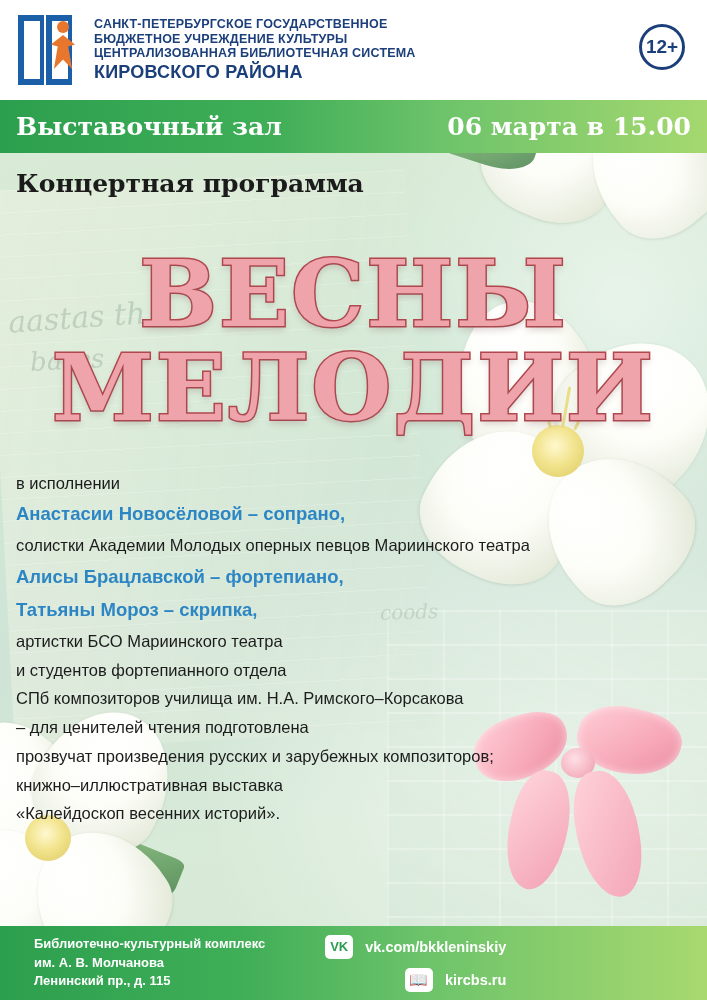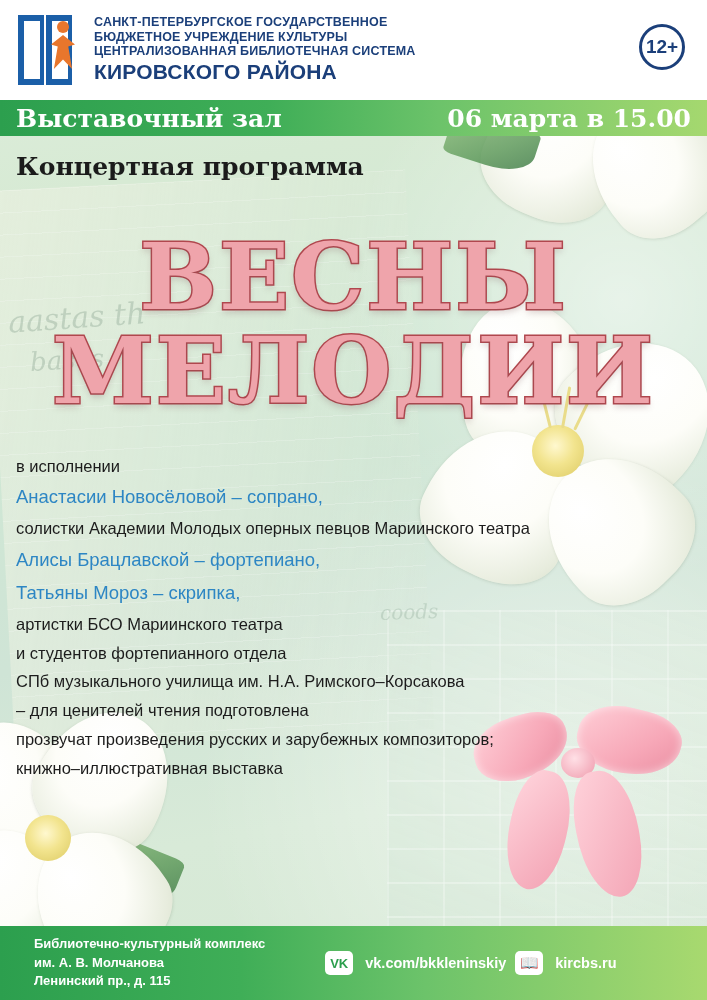--- a/index.html
+++ b/index.html
@@ -127,35 +127,35 @@
     clip-path: polygon(50% 0%, 100% 28%, 72% 34%, 88% 100%, 50% 72%, 12% 100%, 28% 34%, 0% 28%);
   }
   .org {
     margin-left: 10px;
     line-height: 1.18;
   }
   .org .l1, .org .l2, .org .l3 {
     font-size: 12.5px; font-weight: 700; color: #1b3f7a; letter-spacing: .2px;
   }
   .org .l4 {
-    font-size: 21px; font-weight: 700; color: #1b3f7a; letter-spacing: .2px; margin-top: 1px;
+    font-size: 18px; font-weight: 700; color: #1b3f7a; letter-spacing: .2px; margin-top: 1px;
   }
   .age-badge {
     position: absolute; right: 22px; top: 24px;
     width: 46px; height: 46px; border-radius: 50%;
     border: 3px solid #1b3f7a; color: #1b3f7a;
     display: flex; align-items: center; justify-content: center;
     font-size: 19px; font-weight: 700;
     background: rgba(255,255,255,.9);
   }
 
   
   .band {
     position: relative; z-index: 5;
-    height: 36px; width: 100%;
+    height: 53px; width: 100%;
     background: linear-gradient(to right, #2c9f4e 0%, #3fae57 38%, #6cc36a 62%, #a5d86f 100%);
     display: flex; align-items: center; justify-content: space-between;
     padding: 0 16px;
     color: #ffffff;
   }
   .band .hall {
     font-family: "DejaVu Serif", serif;
     font-size: 25px; font-weight: 700;
   }
   .band .when {
@@ -189,34 +189,35 @@
     margin-top: 34px;
     font-size: 16.5px;
     color: #1c1c1c;
     line-height: 1.62;
   }
   .body-text p { margin: 0 0 2px 0; }
   .body-text .perf {
     color: #2d86c4;
     font-size: 18.5px;
     margin: 3px 0 3px 0;
+    font-weight: bold;
   }
 
   
   .footer {
     position: absolute; left: 0; bottom: 0; z-index: 6;
     width: 100%; height: 74px;
     background: linear-gradient(to right, #2c9f4e 0%, #3fae57 34%, #6cc36a 60%, #a8d96f 100%);
     display: flex; align-items: center; color: #fff;
   }
   .footer .addr {
     margin-left: 34px; font-size: 13px; font-weight: 700; line-height: 1.42;
   }
   .footer .links {
-    margin-left: 60px; display: flex; gap: 9px; align-items: flex-end;
+    margin-left: 60px; display: flex; flex-direction: column; gap: 9px; align-items: flex-end;
   }
   .footer .link-row { display: flex; align-items: center; gap: 12px; }
   .ic {
     width: 28px; height: 24px; border-radius: 5px; background: #ffffff;
     display: flex; align-items: center; justify-content: center;
     color: #2c9f4e; font-size: 13px; font-weight: 700;
   }
   .ic.book { color: #2c9f4e; font-size: 15px; }
   .footer .link-text { font-size: 14.5px; font-weight: 700; }
 </style>
@@ -304,24 +305,25 @@
   </div>
 
   <div class="body-text">
     <p>в исполнении</p>
     <p class="perf">Анастасии Новосёловой – сопрано,</p>
     <p>солистки Академии Молодых оперных певцов Мариинского театра</p>
     <p class="perf">Алисы Брацлавской – фортепиано,</p>
     <p class="perf">Татьяны Мороз – скрипка,</p>
     <p>артистки БСО Мариинского театра</p>
     <p>и студентов фортепианного отдела</p>
-    <p>СПб музыкального училища им. Н.А. Римского–Корсакова</p>
+    <p>СПб композиторов училища им. Н.А. Римского–Корсакова</p>
     <p>– для ценителей чтения подготовлена</p>
     <p>прозвучат произведения русских и зарубежных композиторов;</p>
     <p>книжно–иллюстративная выставка</p>
+    <p>«Калейдоскоп весенних историй».</p>
   </div>
 </div>
 
 <div class="footer">
   <div class="addr">
     <div>Библиотечно-культурный комплекс</div>
     <div>им. А. В. Молчанова</div>
     <div>Ленинский пр., д. 115</div>
   </div>
   <div class="links">

